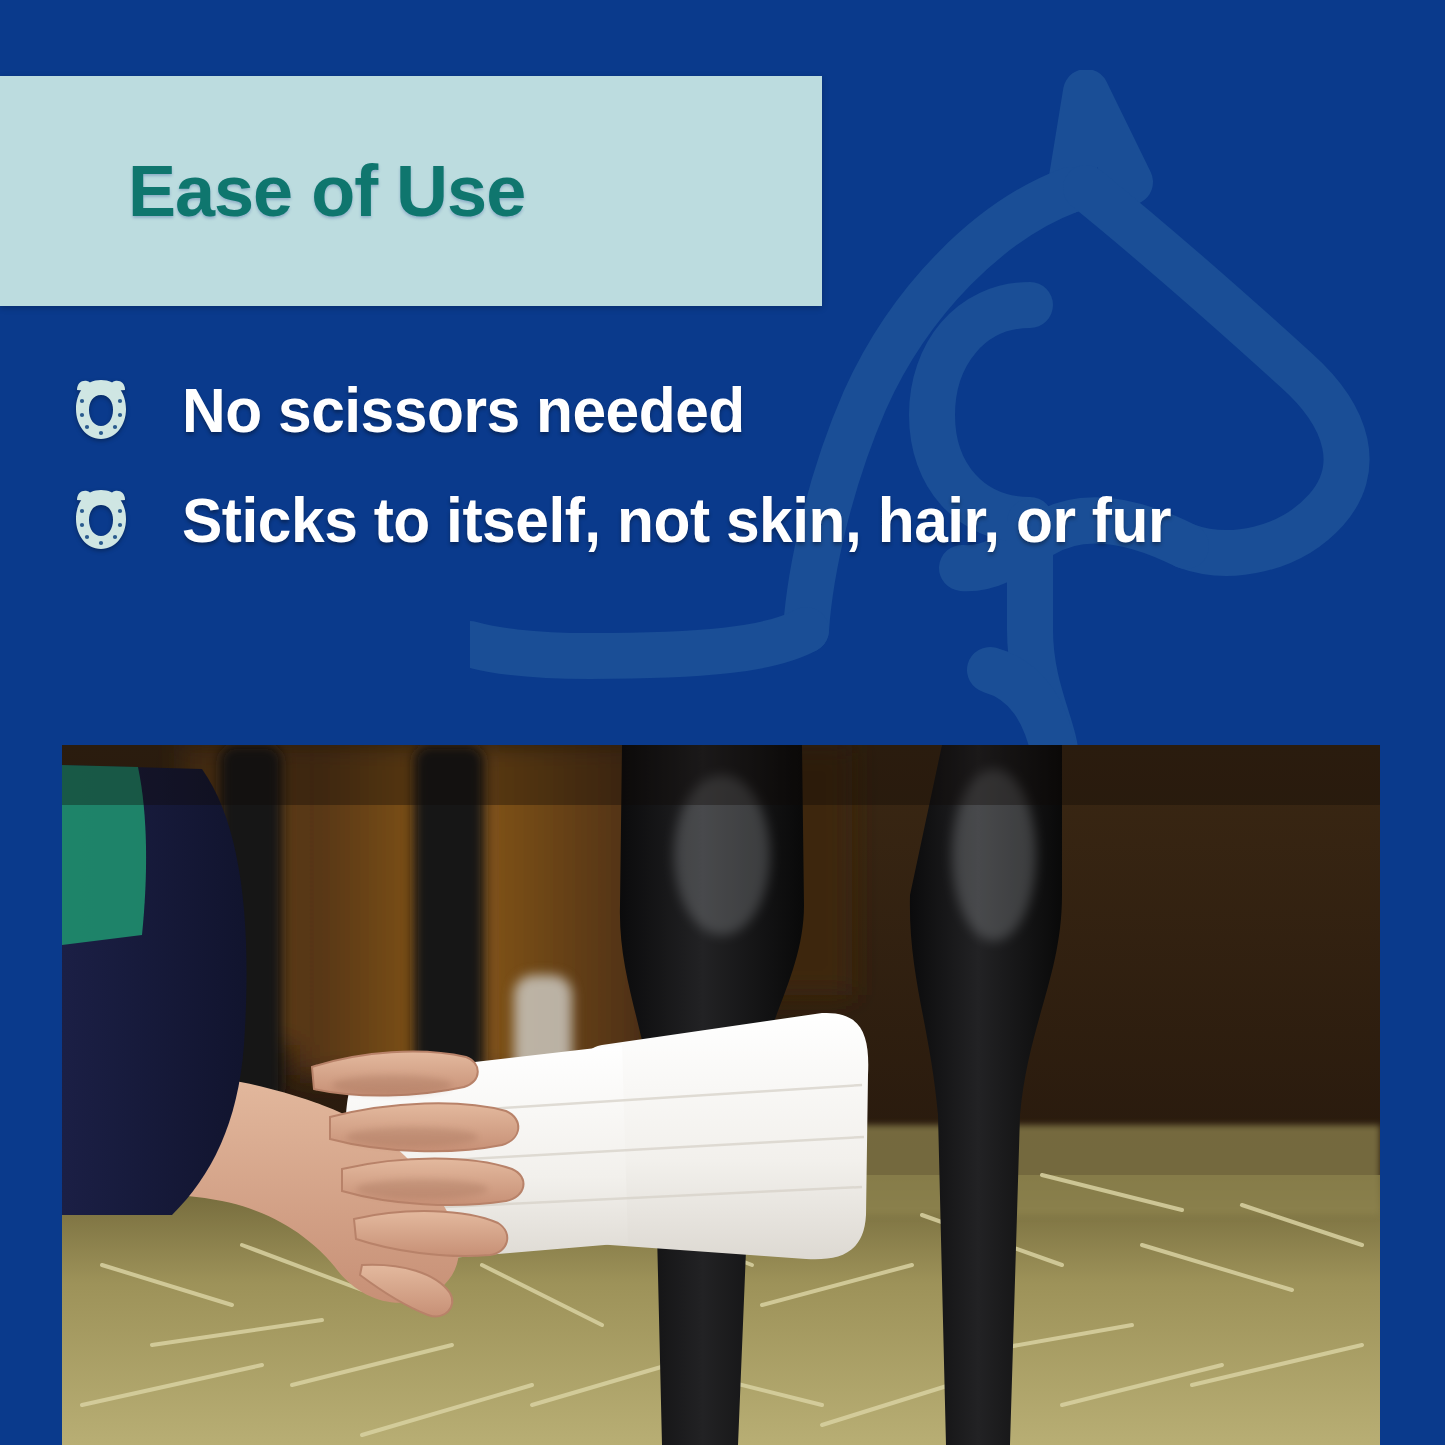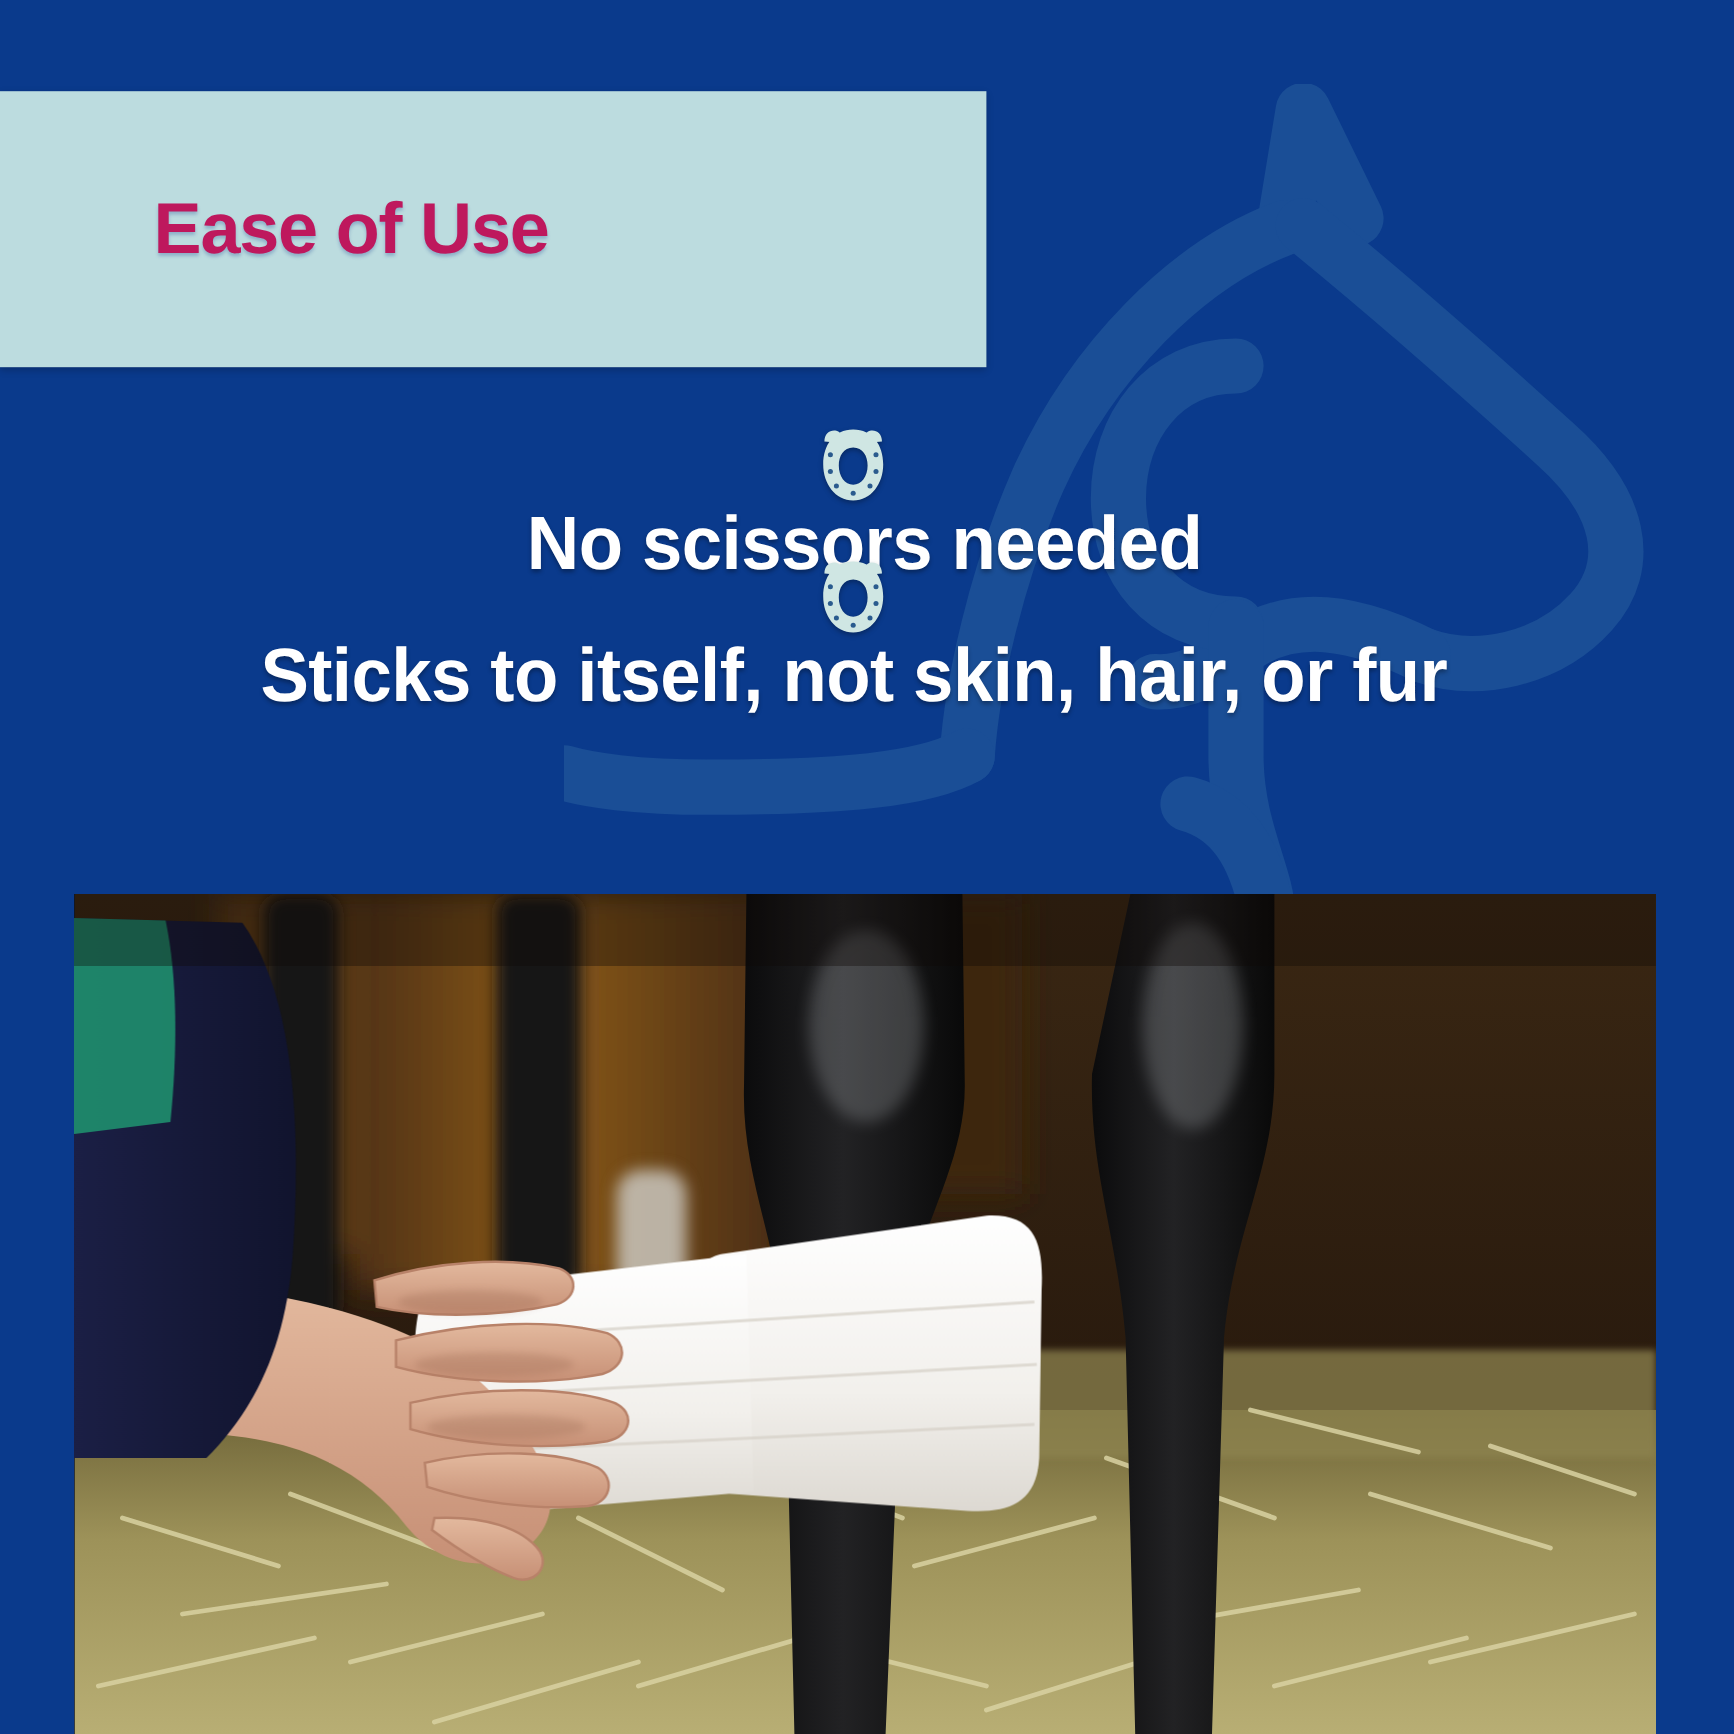--- a/index.html
+++ b/index.html
@@ -16,35 +16,34 @@
 
   
   .banner{
     position:absolute;left:0;top:76px;width:822px;height:230px;
     background:#BCDCDF;
     display:flex;align-items:center;
     box-sizing:border-box;padding-left:128px;
     box-shadow:0 2px 6px rgba(0,0,0,.22);
   }
   .banner-title{
-    color:#be185d;
-    font-size:60px;
+    color:#0f766e;
+    font-size:72px;
     font-weight:bold;
     letter-spacing:-1px;
     line-height:1;
     white-space:nowrap;
     text-shadow:0 2px 3px rgba(25,60,140,.28);
   }
 
   
   .bullets{position:absolute;left:62px;top:355px;width:1340px;}
   .bullet-row{
     display:flex;align-items:center;
     height:110px;
-    flex-direction:column;
   }
   .shoe{
     width:62px;height:66px;flex:0 0 62px;
     margin-right:50px;margin-left:8px;
     display:block;
   }
   .shoe svg{display:block;width:100%;height:100%;
     filter:drop-shadow(0 2px 2px rgba(0,0,0,.30));}
   .bullet-text{
     color:#FFFFFF;

